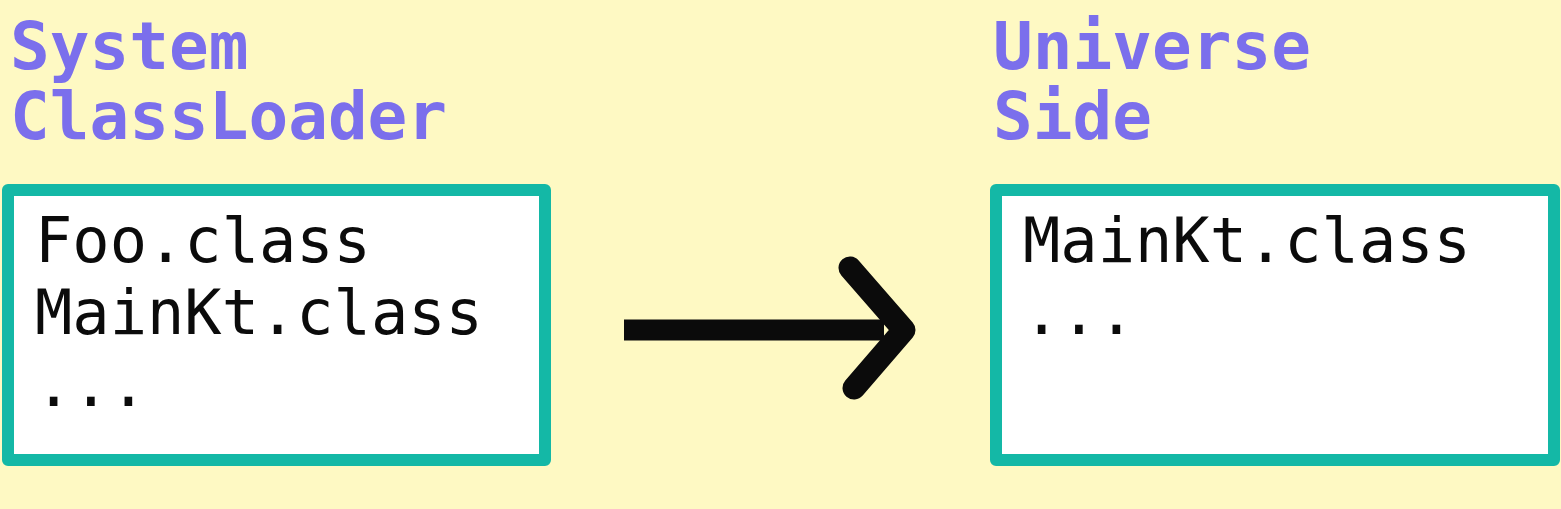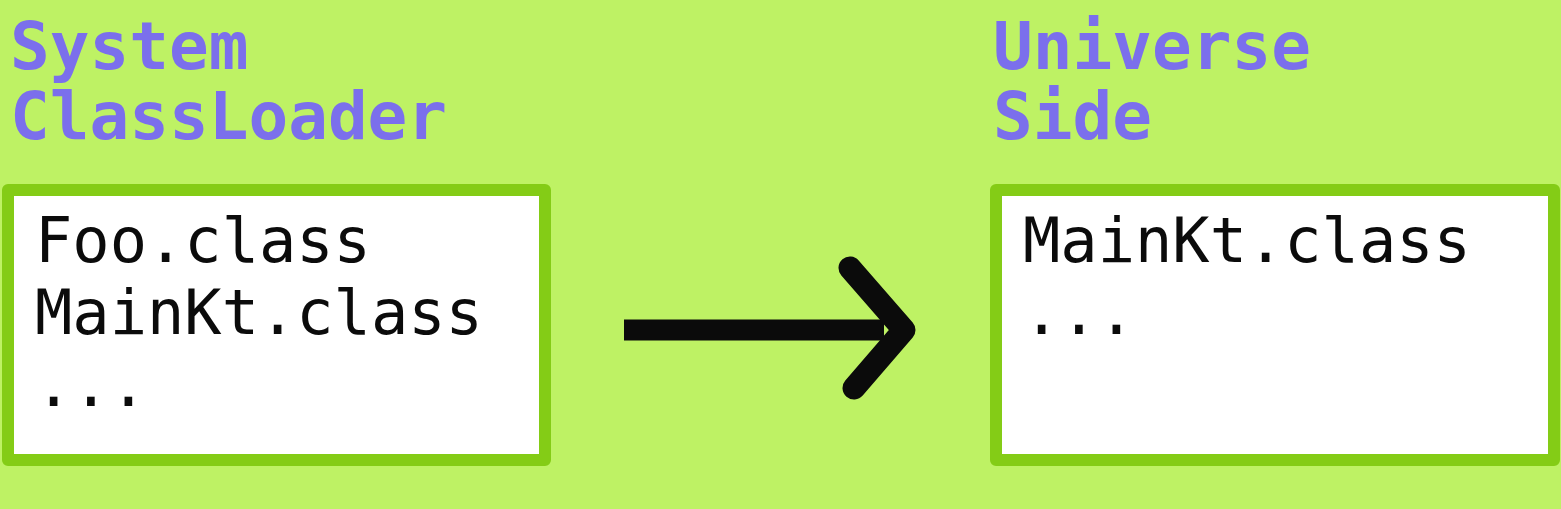--- a/index.html
+++ b/index.html
@@ -4,21 +4,21 @@
 <style>
   html, body {
     margin: 0;
     padding: 0;
     background: #FFFFFF;
   }
   .stage {
     position: relative;
     width: 1561px;
     height: 509px;
-    background: #bef264;
+    background: #fef9c3;
     overflow: hidden;
     font-family: "DejaVu Sans Mono", "Liberation Mono", monospace;
   }
   .panel-title {
     position: absolute;
     top: 12px;
     font-size: 66px;
     line-height: 70px;
     font-weight: 800;
     color: #7B6FEC;
@@ -26,21 +26,21 @@
   }
   .panel-title.left  { left: 10px; }
   .panel-title.right { left: 993px; }
   .tline { display: block; }
 
   .classbox {
     position: absolute;
     top: 184px;
     height: 282px;
     box-sizing: border-box;
-    border: 12px solid #84cc16;
+    border: 12px solid #14b8a6;
     border-radius: 6px;
     background: #FFFFFF;
     padding: 9px 0 0 21px;
   }
   .classbox.left  { left: 2px;   width: 549px; }
   .classbox.right { left: 990px; width: 570px; }
 
   .entry {
     font-size: 62px;
     line-height: 72px;

